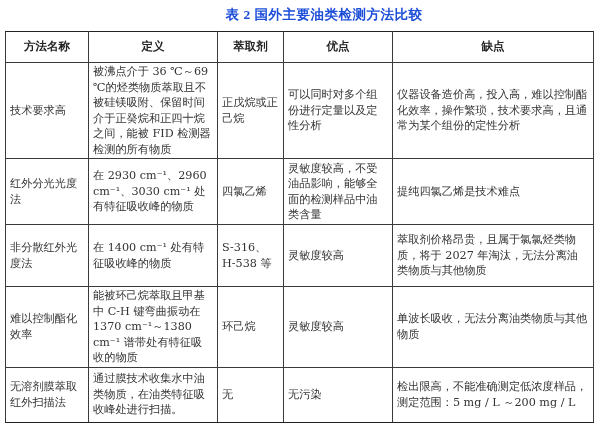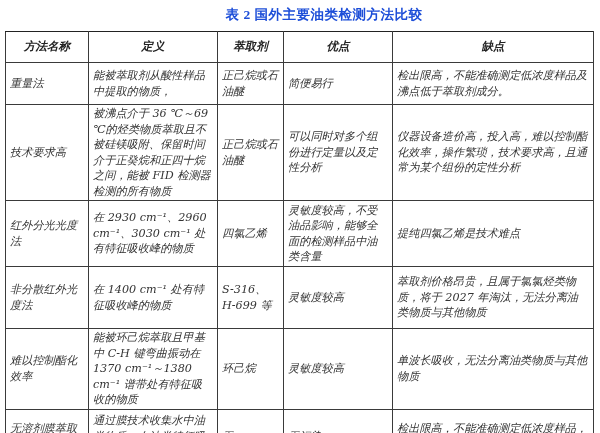--- a/index.html
+++ b/index.html
@@ -37,21 +37,20 @@
       table-layout: fixed;
     }
     table.data th,
     table.data td {
       border: 1px solid #3a3a3a;
       vertical-align: middle;
       font-size: 11.2px;
       line-height: 15.5px;
       padding: 1px 4px;
       color: #333;
-      font-style: italic;
     }
     table.data th {
       font-family: "DejaVu Sans", "Liberation Sans", sans-serif;
       font-weight: bold;
       font-size: 11.5px;
       height: 28px;
       color: #222;
     }
     table.data tr.outer-top th { border-top: 1.6px solid #222; }
     table.data tr:last-child td { border-bottom: 1.6px solid #222; }
@@ -89,45 +88,38 @@
   <thead>
     <tr class="outer-top">
       <th>方法名称</th>
       <th>定义</th>
       <th>萃取剂</th>
       <th>优点</th>
       <th>缺点</th>
     </tr>
   </thead>
   <tbody>
-    <tr style="height:42px">
-      <td>重量法</td>
-      <td class="def">能被萃取剂从酸性样品中提取的物质，</td>
-      <td>正己烷或石油醚</td>
-      <td>简便易行</td>
-      <td>检出限高，不能准确测定低浓度样品及沸点低于萃取剂成分。</td>
-    </tr>
     <tr style="height:78px">
       <td>技术要求高</td>
       <td class="def">被沸点介于 36 ℃～69 ℃的烃类物质萃取且不被硅镁吸附、保留时间介于正癸烷和正四十烷之间，能被 FID 检测器检测的所有物质</td>
-      <td>正己烷或石油醚</td>
+      <td>正戊烷或正己烷</td>
       <td>可以同时对多个组份进行定量以及定性分析</td>
       <td>仪器设备造价高，投入高，难以控制酯化效率，操作繁琐，技术要求高，且通常为某个组份的定性分析</td>
     </tr>
     <tr style="height:66px">
       <td>红外分光光度法</td>
       <td class="def">在 2930 cm⁻¹、2960 cm⁻¹、3030 cm⁻¹ 处有特征吸收峰的物质</td>
       <td>四氯乙烯</td>
       <td>灵敏度较高，不受油品影响，能够全面的检测样品中油类含量</td>
       <td>提纯四氯乙烯是技术难点</td>
     </tr>
     <tr style="height:62px">
       <td>非分散红外光度法</td>
       <td class="def">在 1400 cm⁻¹ 处有特征吸收峰的物质</td>
-      <td>S-316、H-699 等</td>
+      <td>S-316、H-538 等</td>
       <td>灵敏度较高</td>
       <td>萃取剂价格昂贵，且属于氯氯烃类物质，将于 2027 年淘汰，无法分离油类物质与其他物质</td>
     </tr>
     <tr style="height:62px">
       <td>难以控制酯化效率</td>
       <td class="def">能被环己烷萃取且甲基中 C-H 键弯曲振动在 1370 cm⁻¹～1380 cm⁻¹ 谱带处有特征吸收的物质</td>
       <td>环己烷</td>
       <td>灵敏度较高</td>
       <td>单波长吸收，无法分离油类物质与其他物质</td>
     </tr>

